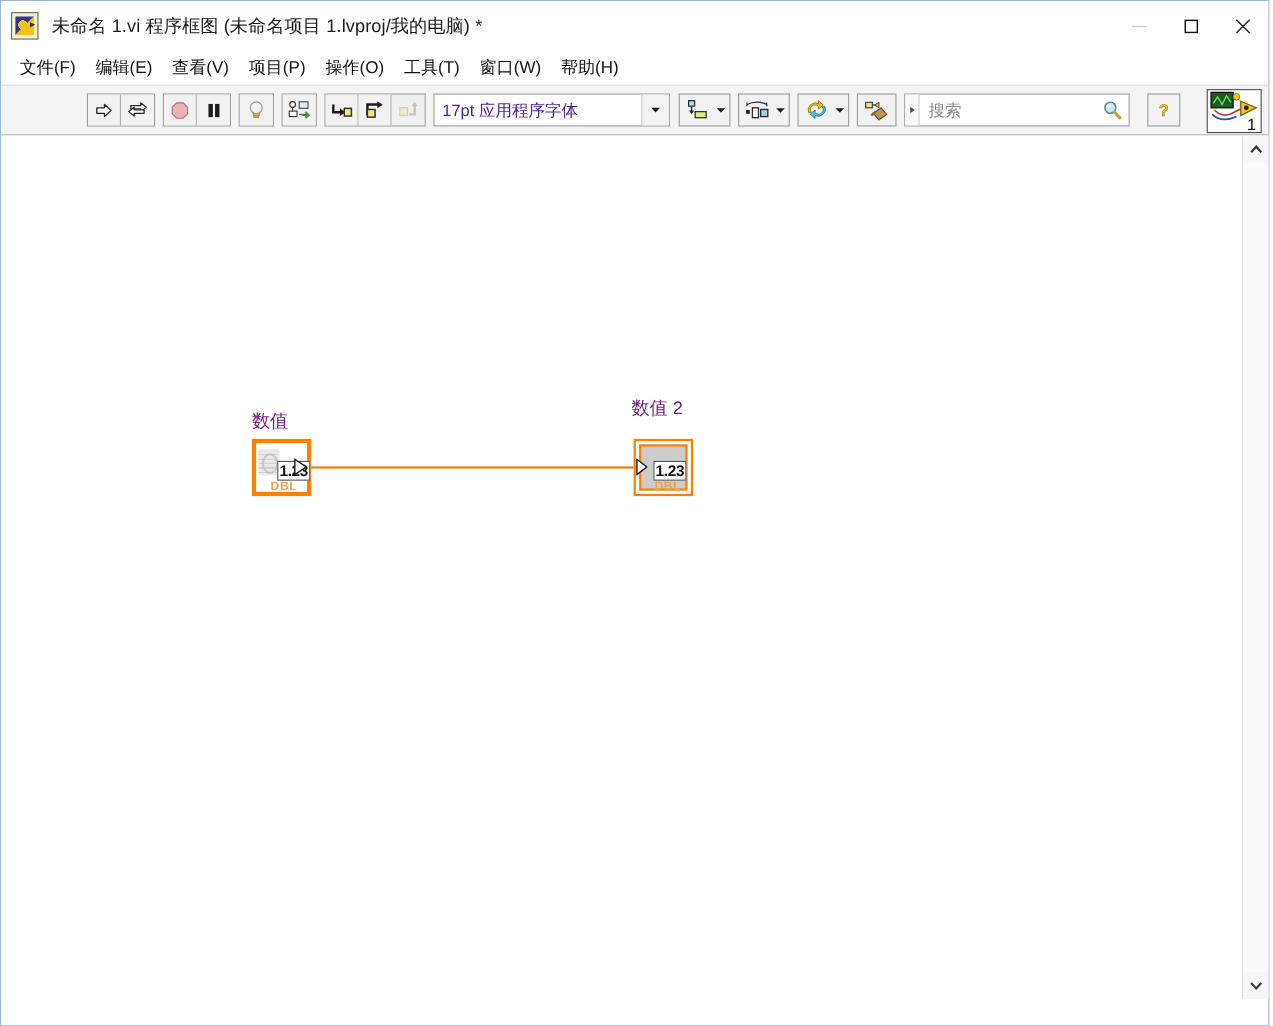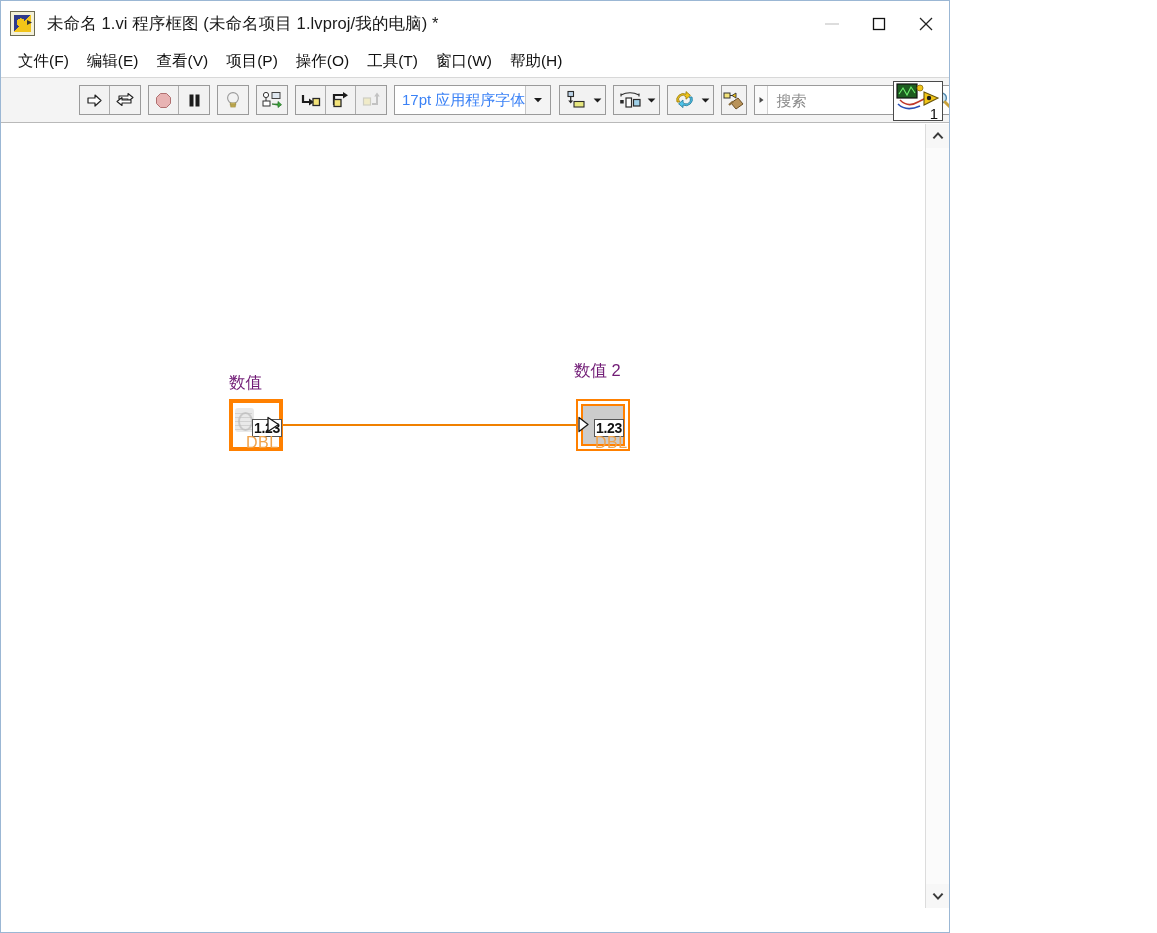--- a/index.html
+++ b/index.html
@@ -6,21 +6,21 @@
   html, body {
     margin: 0; padding: 0;
     width: 1157px; height: 933px;
     overflow: hidden;
     background: #ffffff;
     font-family: "Liberation Sans", "DejaVu Sans", sans-serif;
   }
 
   #app {
     position: relative;
-    width: 950px; height: 933px;
+    width: 1154px; height: 933px;
     background: #ffffff;
     border: 1px solid #9bb7d4;
     overflow: hidden;
   }
 
   
   .titlebar {
     position: relative;
     height: 45px;
     background: #ffffff;
@@ -117,21 +117,21 @@
     display: flex; align-items: center;
     height: 30px;
     width: 215px;
     border: 1px solid #9a9a9a;
     background: #ffffff;
     margin-right: 8px;
   }
   .font-combo .fc-text {
     flex: 1;
     font-size: 15px;
-    color: #3b82f6;
+    color: #4c1d95;
     padding-left: 7px;
     white-space: nowrap;
     overflow: hidden;
   }
   .fc-arrow {
     width: 25px; height: 28px;
     border-left: 1px solid #c6c6c6;
     display: flex; align-items: center; justify-content: center;
     background: #f4f4f4;
   }
@@ -273,22 +273,22 @@
     font-weight: 700;
     color: #111;
     background: #ffffff;
     border: 1px solid #555;
     padding: 0 1px;
     line-height: 16px;
     letter-spacing: -0.3px;
   }
   .dbl-tag {
     position: absolute;
-    font-size: 16px;
-    font-weight: 400;
+    font-size: 11px;
+    font-weight: 700;
     color: #f0a24a;
     letter-spacing: 0.5px;
     line-height: 11px;
     text-align: right;
   }
 
   .ind-term {
     position: absolute;
     width: 54px; height: 52px;
     border: 2px solid #ff8000;

